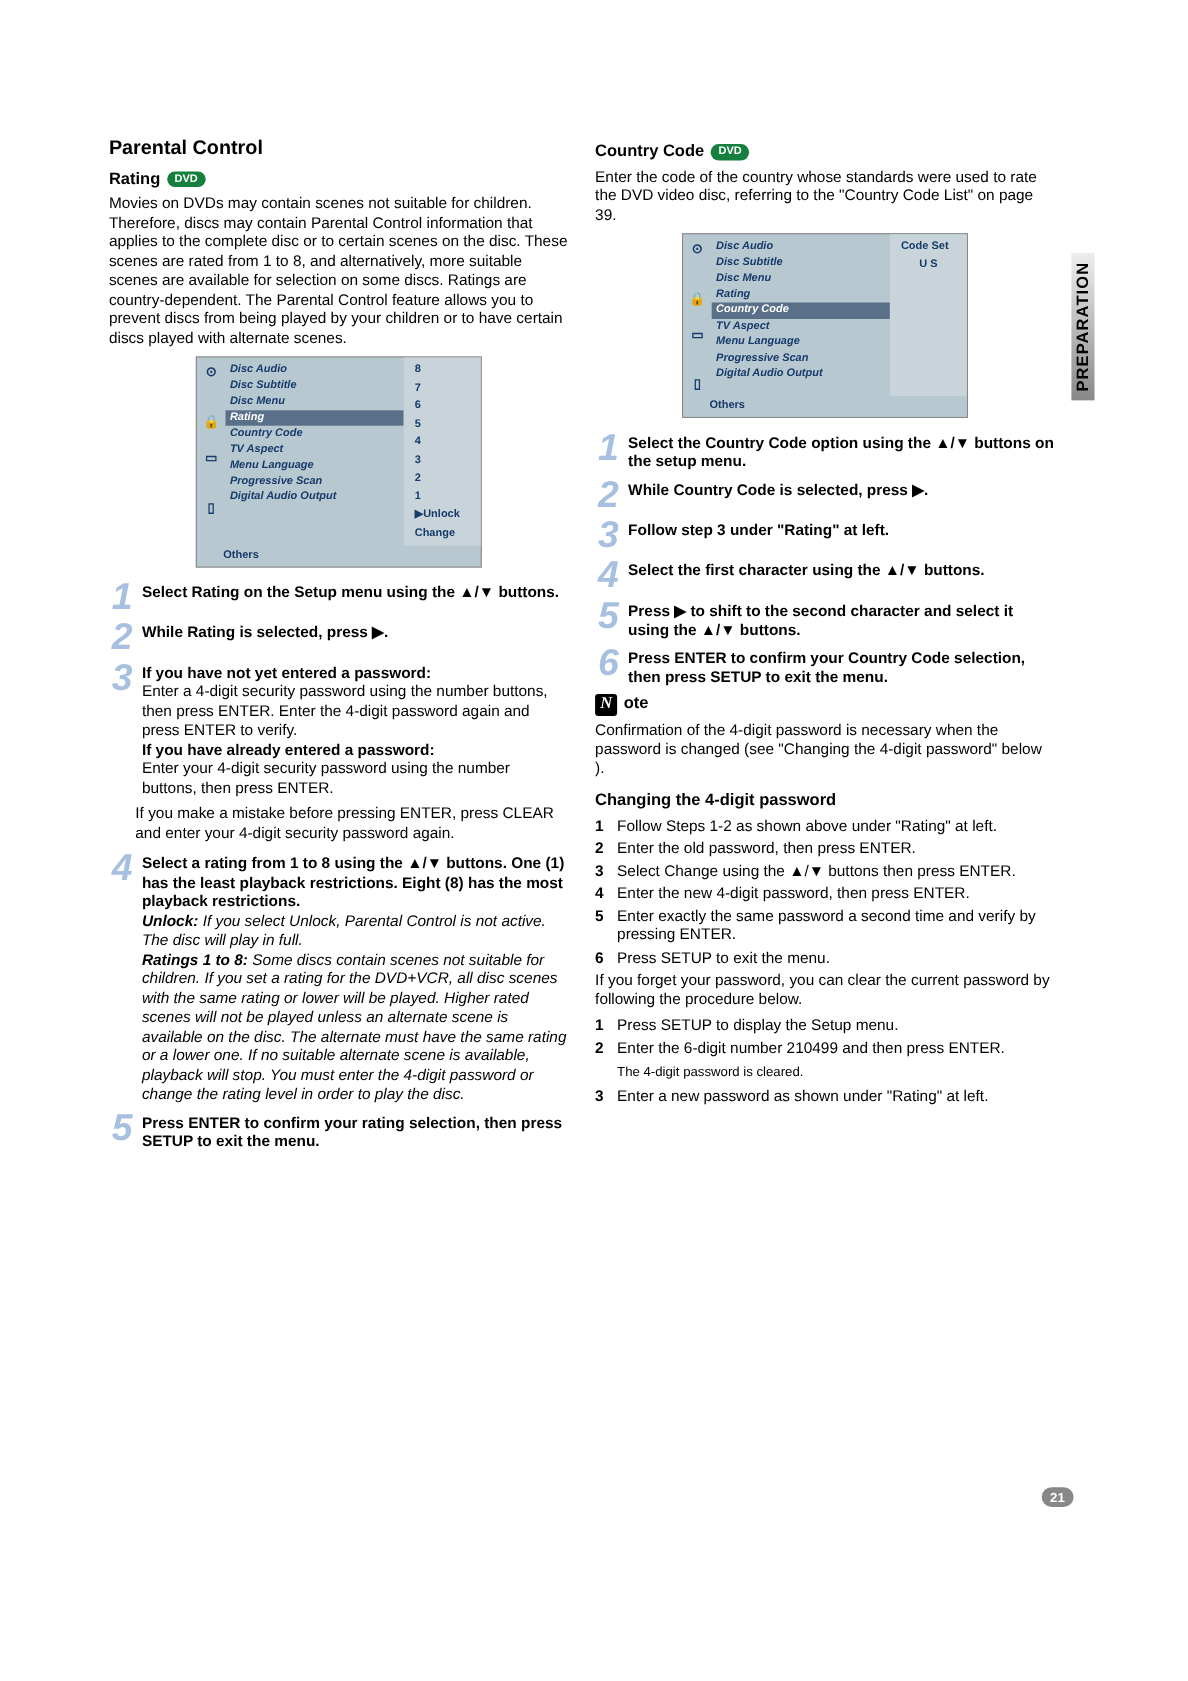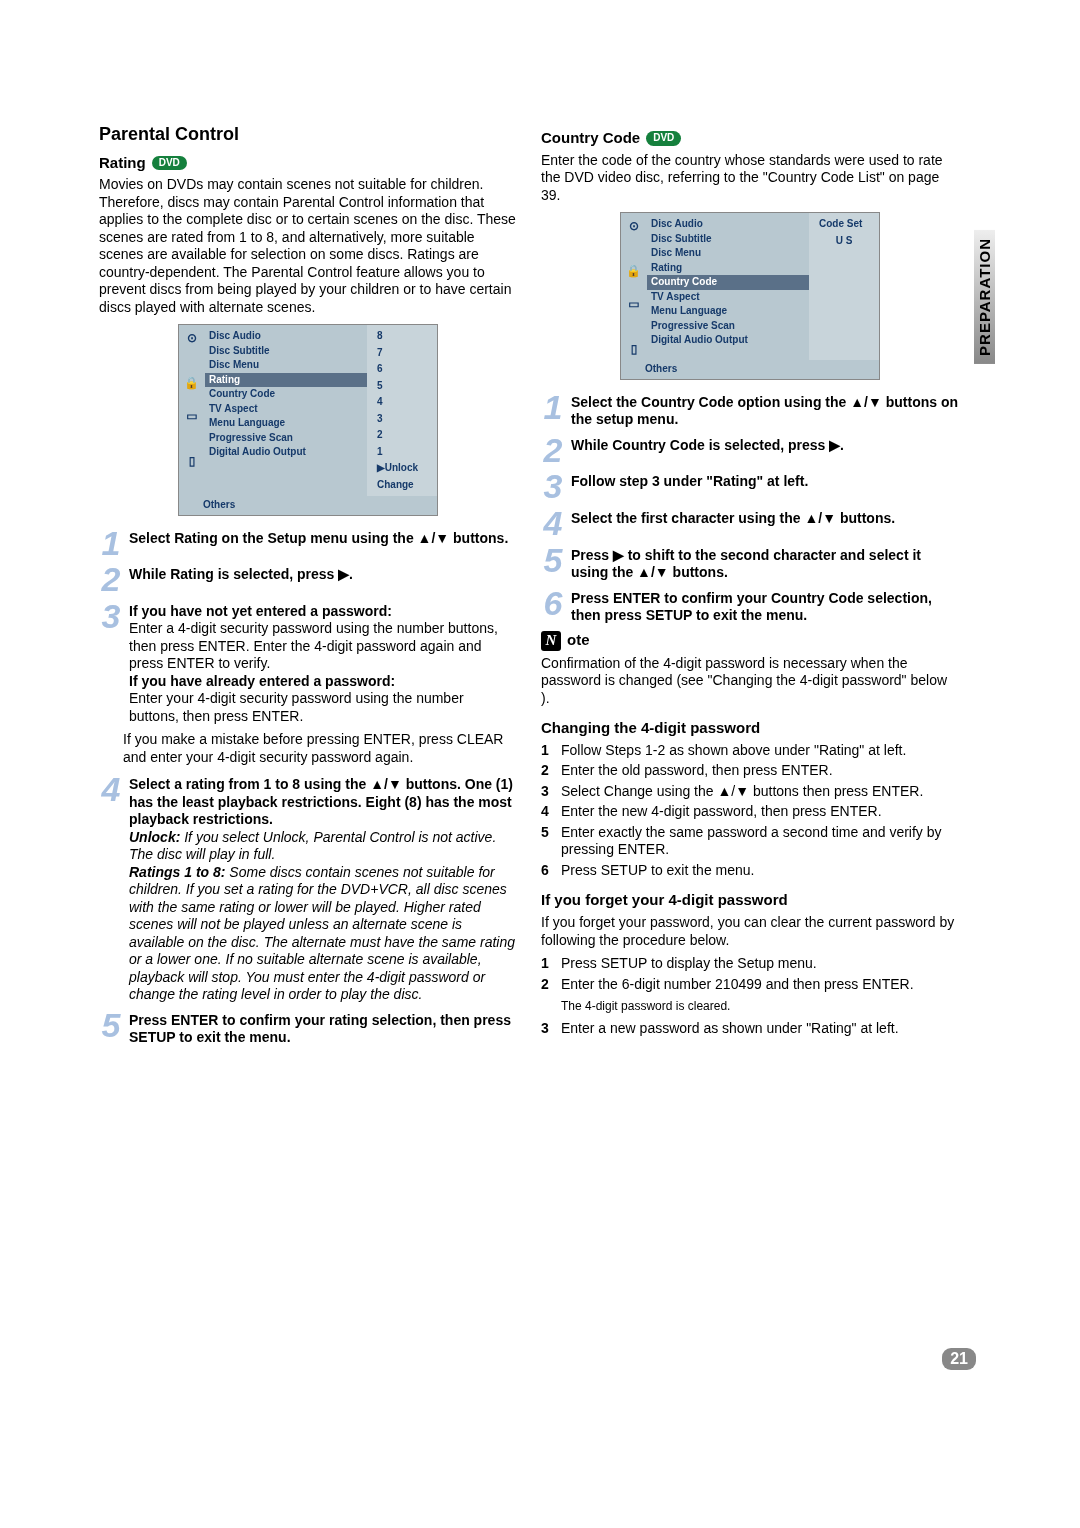--- a/index.html
+++ b/index.html
@@ -71,21 +71,21 @@
     font-weight: bold;
   }
   .menu-box .inner { display: flex; }
   .menu-left {
     width: 26px;
     display: flex;
     flex-direction: column;
     padding-top: 3px;
     align-items: center;
   }
-  .menu-mid { flex: 1; padding: 4px 0; }
+  .menu-mid { flex: 1; padding: 4px 0; font-style: italic; }
   .menu-right {
     width: 70px;
     background: #c8d4da;
     padding: 4px 6px;
     display: flex;
     flex-direction: column;
     gap: 2px;
   }
   .menu-mid div, .menu-right div { padding: 1px 4px; white-space: nowrap; }
   .menu-mid .hl { background: #5a7088; color: #fff; }
@@ -145,21 +145,21 @@
     padding: 8px 2px;
     background: linear-gradient(to top, #eee, #888);
     letter-spacing: 1px;
   }
   .page-num {
     position: absolute;
     right: 104px;
     bottom: 158px;
     background: #888;
     color: #fff;
-    font-size: 16px;
+    font-size: 12px;
     font-weight: bold;
     padding: 2px 8px;
     border-radius: 9px;
   }
 </style>
 </head>
 <body>
 
 <div class="side-tab">PREPARATION</div>
 
@@ -334,21 +334,20 @@
         <li>
             <span class="n">5</span>
             <span class="t">Enter exactly the same password a second time and verify by pressing ENTER.</span>
           </li>
         <li>
             <span class="n">6</span>
             <span class="t">Press SETUP to exit the menu.</span>
           </li>
       </ul>
 
-      <h3 class="sub" style="margin-top:12px">If you forget your 4-digit password</h3>
       <p>If you forget your password, you can clear the current password by following the procedure below.</p>
       <ul class="ol-list">
         <li>
             <span class="n">1</span>
             <span class="t">Press SETUP to display the Setup menu.</span>
           </li>
         <li style="flex-wrap:wrap">
             <span class="n">2</span>
             <span class="t">Enter the 6-digit number 210499 and then press ENTER.</span>
           <div class="sub" style="width:100%; font-size:12px; margin-left:20px">The 4-digit password is cleared.</div>

